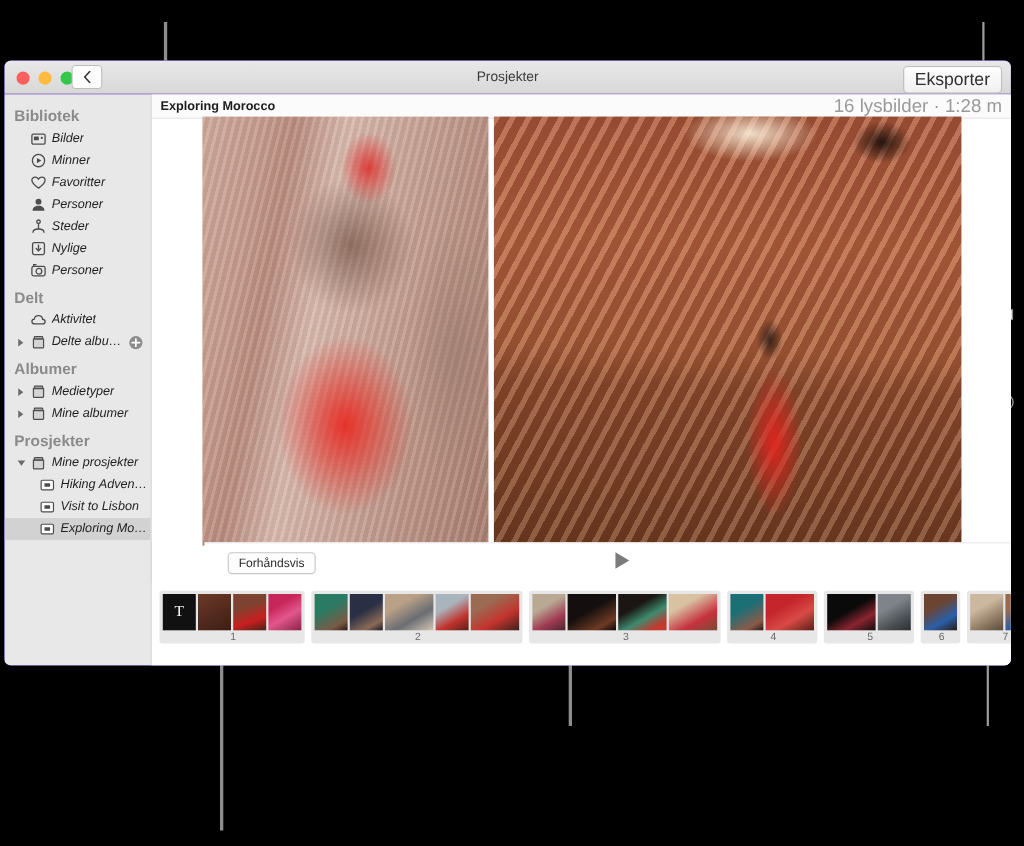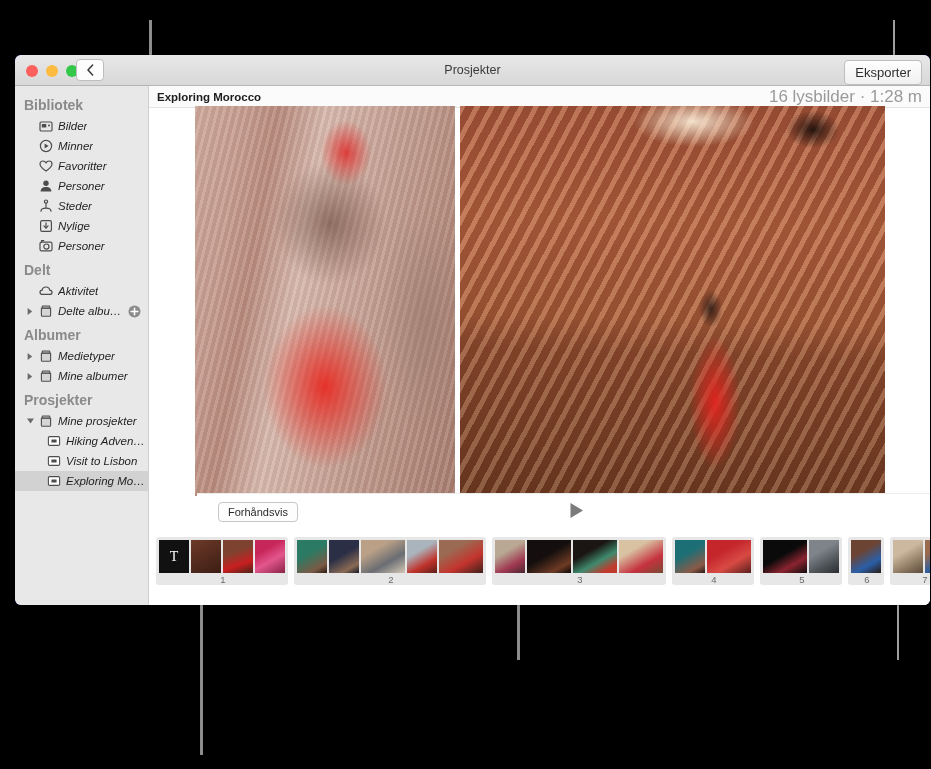--- a/index.html
+++ b/index.html
@@ -7,21 +7,21 @@
     margin: 0; padding: 0;
     width: 931px; height: 769px;
     background: #000;
     font-family: "Liberation Sans", sans-serif;
     overflow: hidden;
   }
   #root { position: relative; width: 931px; height: 769px; background: #000; }
 
   
   .window {
-    position: absolute; left: 15px; top: 55px;
+    position: absolute; left: 4px; top: 55px;
     width: 915px; height: 550px;
     background: #8b5cf6;
     border-radius: 6px;
     overflow: hidden;
     box-shadow: 0 0 0 0.5px rgba(0,0,0,0.25);
   }
 
   
   .titlebar {
     position: absolute; left: 0; top: 0; width: 100%; height: 31px;
@@ -48,21 +48,21 @@
     position: absolute; left: 0; top: 0; width: 100%; height: 31px;
     line-height: 31px; text-align: center;
     font-size: 12.5px; color: #3b3b3b; font-weight: 500;
   }
 
   .export-btn {
     position: absolute; right: 8px; top: 5px;
     height: 25px; padding: 0 10px;
     background: linear-gradient(180deg,#fefefe,#f1f0f0);
     border: 1px solid #bfbdbd; border-radius: 4px;
-    font-size: 13px; color: #2e2e2e;
+    font-size: 16px; color: #2e2e2e;
     display: flex; align-items: center;
   }
 
   
   .sidebar {
     position: absolute; left: 0; top: 31px;
     width: 134px; height: 519px;
     background: #e8e8e8;
     border-right: 1px solid #cfcfcf;
     padding-top: 5px;

